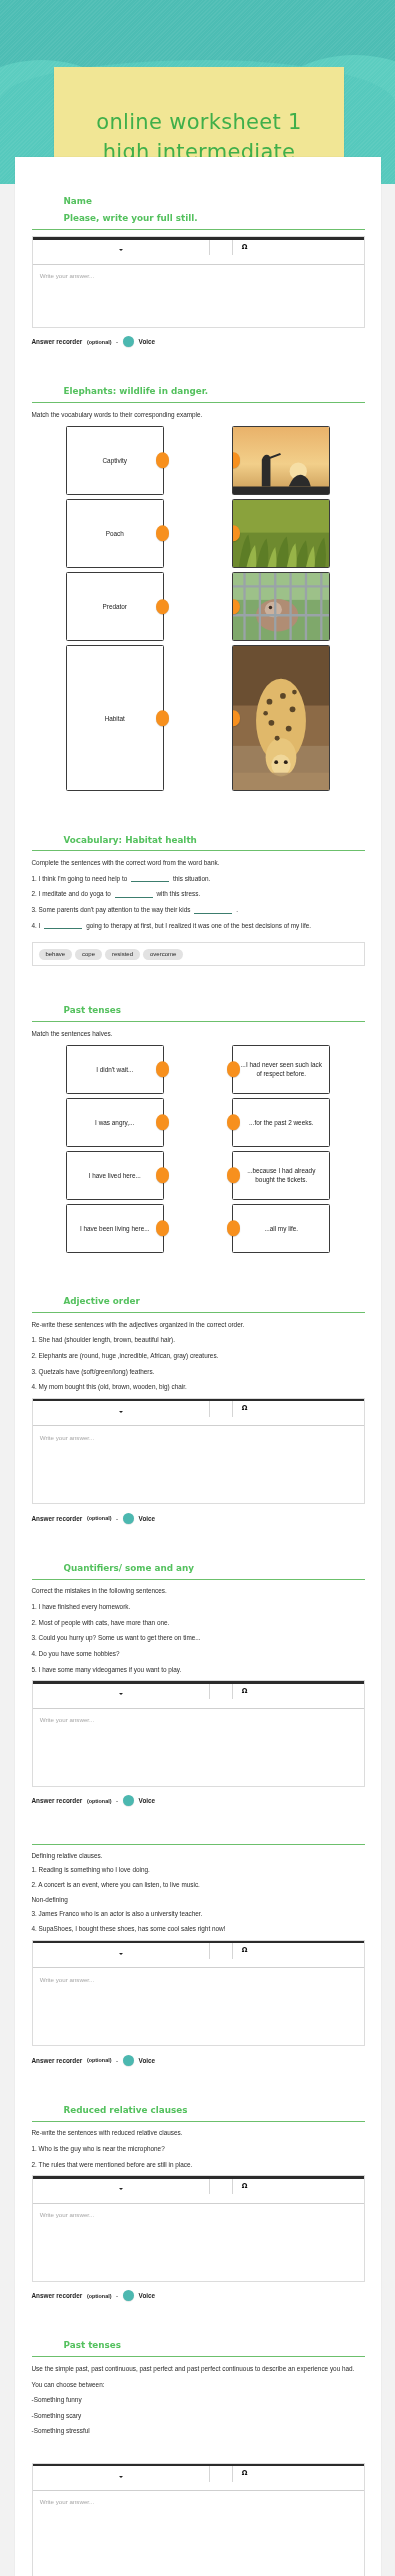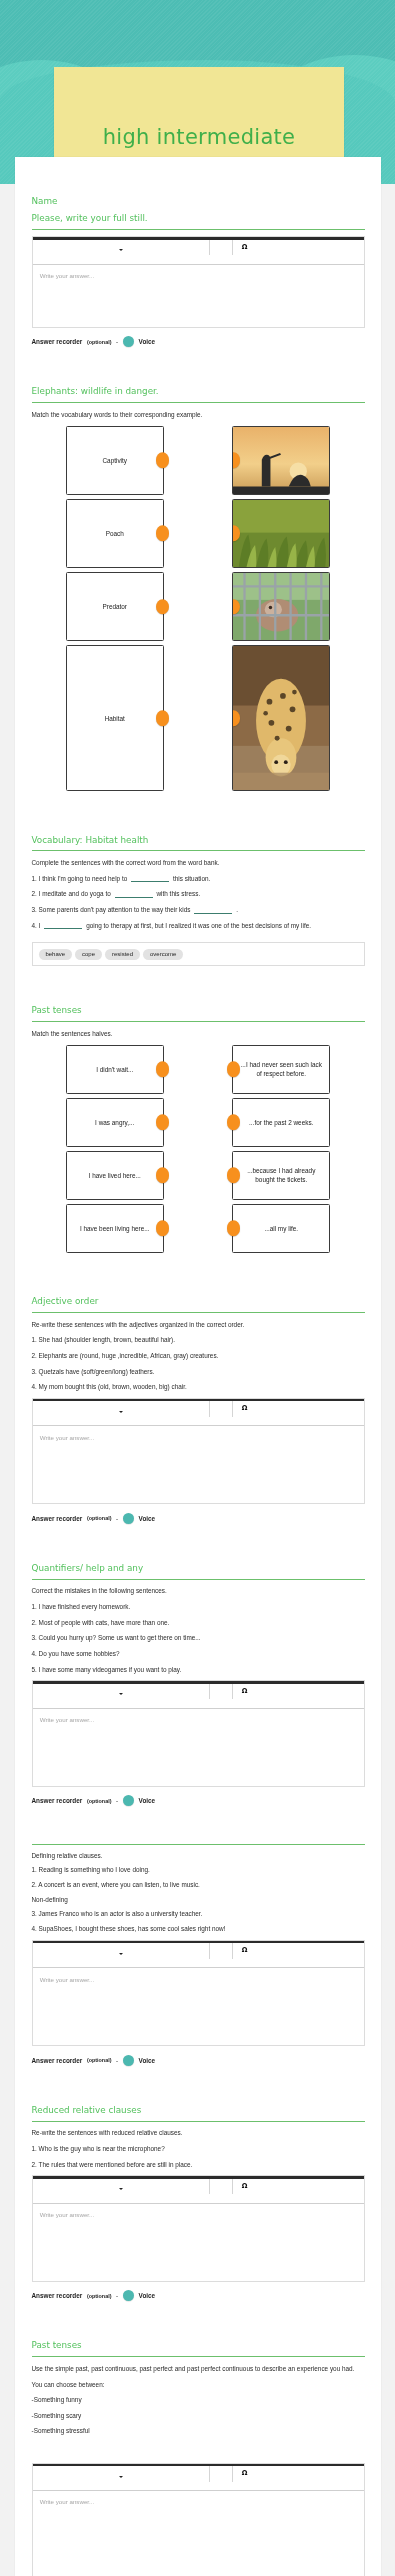--- a/index.html
+++ b/index.html
@@ -71,21 +71,22 @@
   .block { padding: 0 16.5px; }
   .spacer-xl { height: 38px; }
   .spacer-m  { height: 17.5px; }
 
   .sec-title {
     font-family: "DejaVu Sans", sans-serif;
     color: #54c15e;
     font-size: 8.8px;
     line-height: 1.5;
     padding-bottom: 3.6px;
-    font-weight: 400;
+    font-weight: 700;
+    margin-left: 32px;
   }
   .sec-title.sm { font-size: 8.2px; }
   .rule { height: 0.5px; background: #6cc06c; margin-bottom: 7.2px; }
 
   .prompt {
     font-size: 6.4px;
     color: #2b2b2b;
     line-height: 1.5;
     margin-bottom: 6.2px;
   }
@@ -207,20 +208,21 @@
   .sub-label { font-size: 6.4px; color:#2b2b2b; margin: 2.1px 0 5.7px; }
 </style>
 </head>
 <body>
 
 <div class="hero">
   <div class="cloud-a"></div>
   <div class="cloud-b"></div>
   <div class="clouds"></div>
   <div class="title-card">
+    <div class="tline">online worksheet 1</div>
     <div class="tline">high intermediate</div>
   </div>
 </div>
 
 <div class="sheet">
 
   <div class="spacer-xl"></div>
   <div class="block">
     <div class="sec-title">Name</div>
     <div class="sec-title">Please, write your full still.</div>
@@ -515,21 +517,21 @@
       <span class="lbl">Answer recorder</span>
       <span class="opt">(optional)</span>
       <span class="dash">-</span>
       <span class="rec-dot"></span>
       <span class="voice">Voice</span>
     </div>
   </div>
 
   <div class="spacer-xl"></div>
   <div class="block">
-    <div class="sec-title">Quantifiers/ help and any</div>
+    <div class="sec-title">Quantifiers/ some and any</div>
     <div class="rule"></div>
     <div class="prompt">Correct the mistakes in the following sentences.</div>
     <div class="qline">1. I have finished every homework.</div>
     <div class="qline">2. Most of people with cats, have more than one.</div>
     <div class="qline">3. Could you hurry up? Some us want to get there on time...</div>
     <div class="qline">4. Do you have some hobbies?</div>
     <div class="qline">5. I have some many videogames if you want to play.</div>
 
     <div class="editor">
       <div class="topbar"></div>

